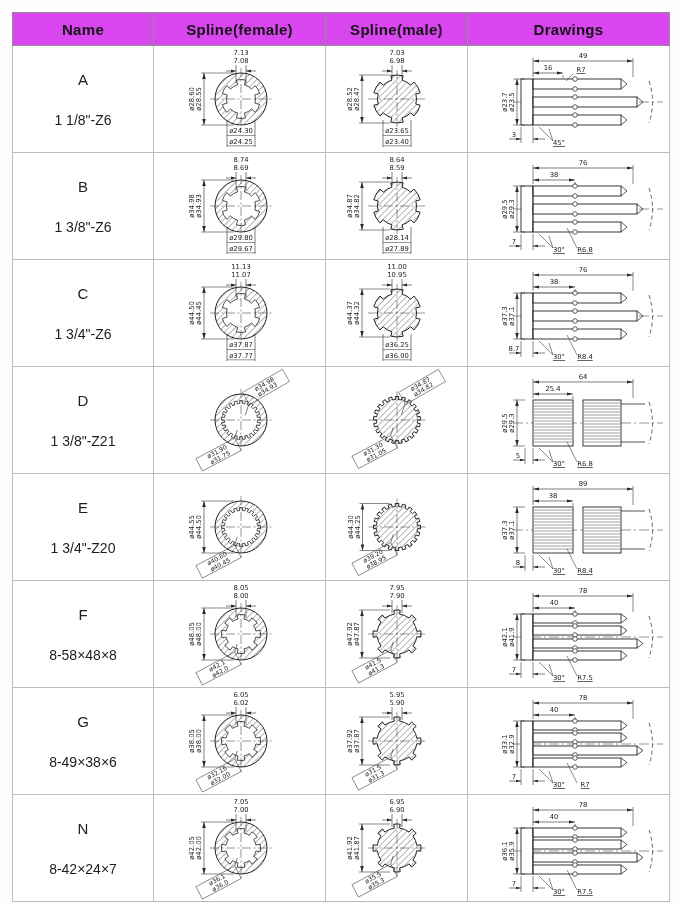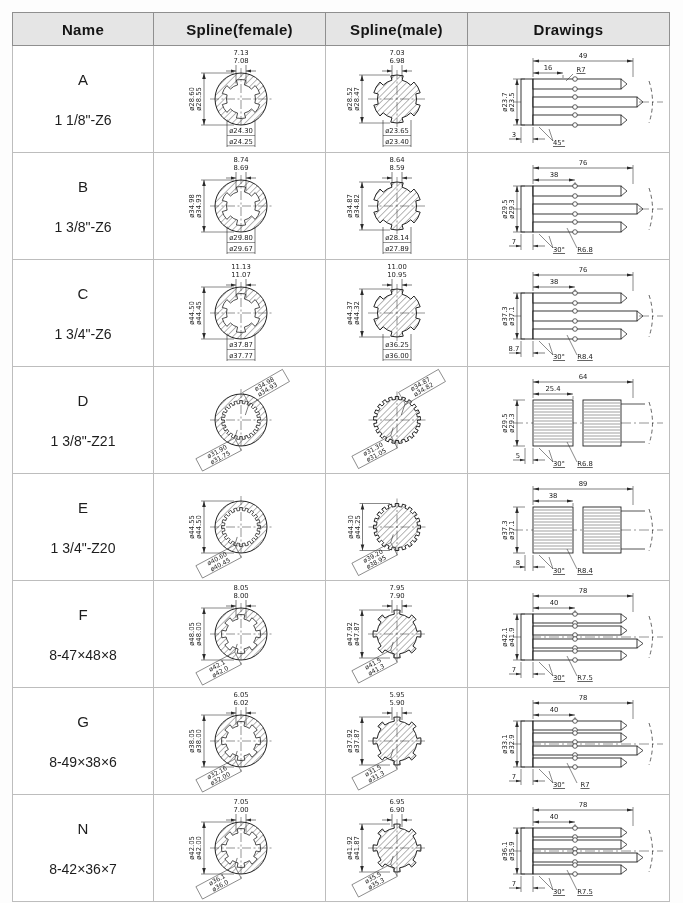--- a/index.html
+++ b/index.html
@@ -1,18 +1,18 @@
 <!DOCTYPE html>
 <html><head>
 <meta charset="utf-8">
 <style>
   html,body{margin:0;padding:0;}
   body{width:683px;height:903px;background:#fdfdfd;font-family:"Liberation Sans",sans-serif;position:relative;overflow:hidden;}
   table.spec{border-collapse:collapse;position:absolute;left:12px;top:12px;width:657px;table-layout:fixed;background:#fff;border:1px solid #8f8f8f;}
-  th{background:#e5e5e5;border:1px solid #8f8f8f;height:30px;font-size:15px;font-weight:bold;color:#141414;letter-spacing:.3px;}
+  th{background:#d946ef;border:1px solid #8f8f8f;height:30px;font-size:15px;font-weight:bold;color:#141414;letter-spacing:.3px;}
   td{border:1px solid #bdbdbd;height:106px;padding:0;text-align:center;vertical-align:middle;}
   .name-cell{display:flex;flex-direction:column;align-items:center;justify-content:center;row-gap:24px;height:106px;}
   .row-letter{font-size:15px;color:#1d1d1d;}
   .row-size{font-size:14px;color:#1d1d1d;}
   svg{display:block;margin:0 auto;}
   svg text.dim{font-family:"DejaVu Sans",sans-serif;font-size:6.8px;fill:#1d1d1d;}
   svg text.small{font-size:6.2px;}
   svg text.u{text-decoration:underline;}
 </style>
 </head>
@@ -677,21 +677,21 @@
             <line x1="84" y1="94" x2="80" y2="82" stroke="#2a2a2a" stroke-width="0.55"></line>
             <text x="116" y="98" text-anchor="middle" class="dim u">R8.4</text>
             <line x1="108" y1="94" x2="98" y2="74" stroke="#2a2a2a" stroke-width="0.55"></line>
           </svg>
         </td>
       </tr>
       <tr>
         <td>
           <div class="name-cell">
             <div class="row-letter">F</div>
-            <div class="row-size">8-47×48×8</div>
+            <div class="row-size">8-58×48×8</div>
           </div>
         </td>
         <td>
           <svg width="170" height="105" viewBox="0 0 170 105">
             <defs>
               <pattern id="hf5" width="4.5" height="4.5" patternUnits="userSpaceOnUse" patternTransform="rotate(45)">
                 <rect width="4.5" height="4.5" fill="#ffffff"></rect>
                 <line x1="0" y1="0" x2="0" y2="4.5" stroke="#6d6d6d" stroke-width="1"></line>
               </pattern>
             </defs>
@@ -947,21 +947,21 @@
             <line x1="84" y1="94" x2="80" y2="82" stroke="#2a2a2a" stroke-width="0.55"></line>
             <text x="116" y="98" text-anchor="middle" class="dim u">R7</text>
             <line x1="108" y1="94" x2="98" y2="74" stroke="#2a2a2a" stroke-width="0.55"></line>
           </svg>
         </td>
       </tr>
       <tr>
         <td>
           <div class="name-cell">
             <div class="row-letter">N</div>
-            <div class="row-size">8-42×36×7</div>
+            <div class="row-size">8-42×24×7</div>
           </div>
         </td>
         <td>
           <svg width="170" height="105" viewBox="0 0 170 105">
             <defs>
               <pattern id="hf7" width="4.5" height="4.5" patternUnits="userSpaceOnUse" patternTransform="rotate(45)">
                 <rect width="4.5" height="4.5" fill="#ffffff"></rect>
                 <line x1="0" y1="0" x2="0" y2="4.5" stroke="#6d6d6d" stroke-width="1"></line>
               </pattern>
             </defs>

